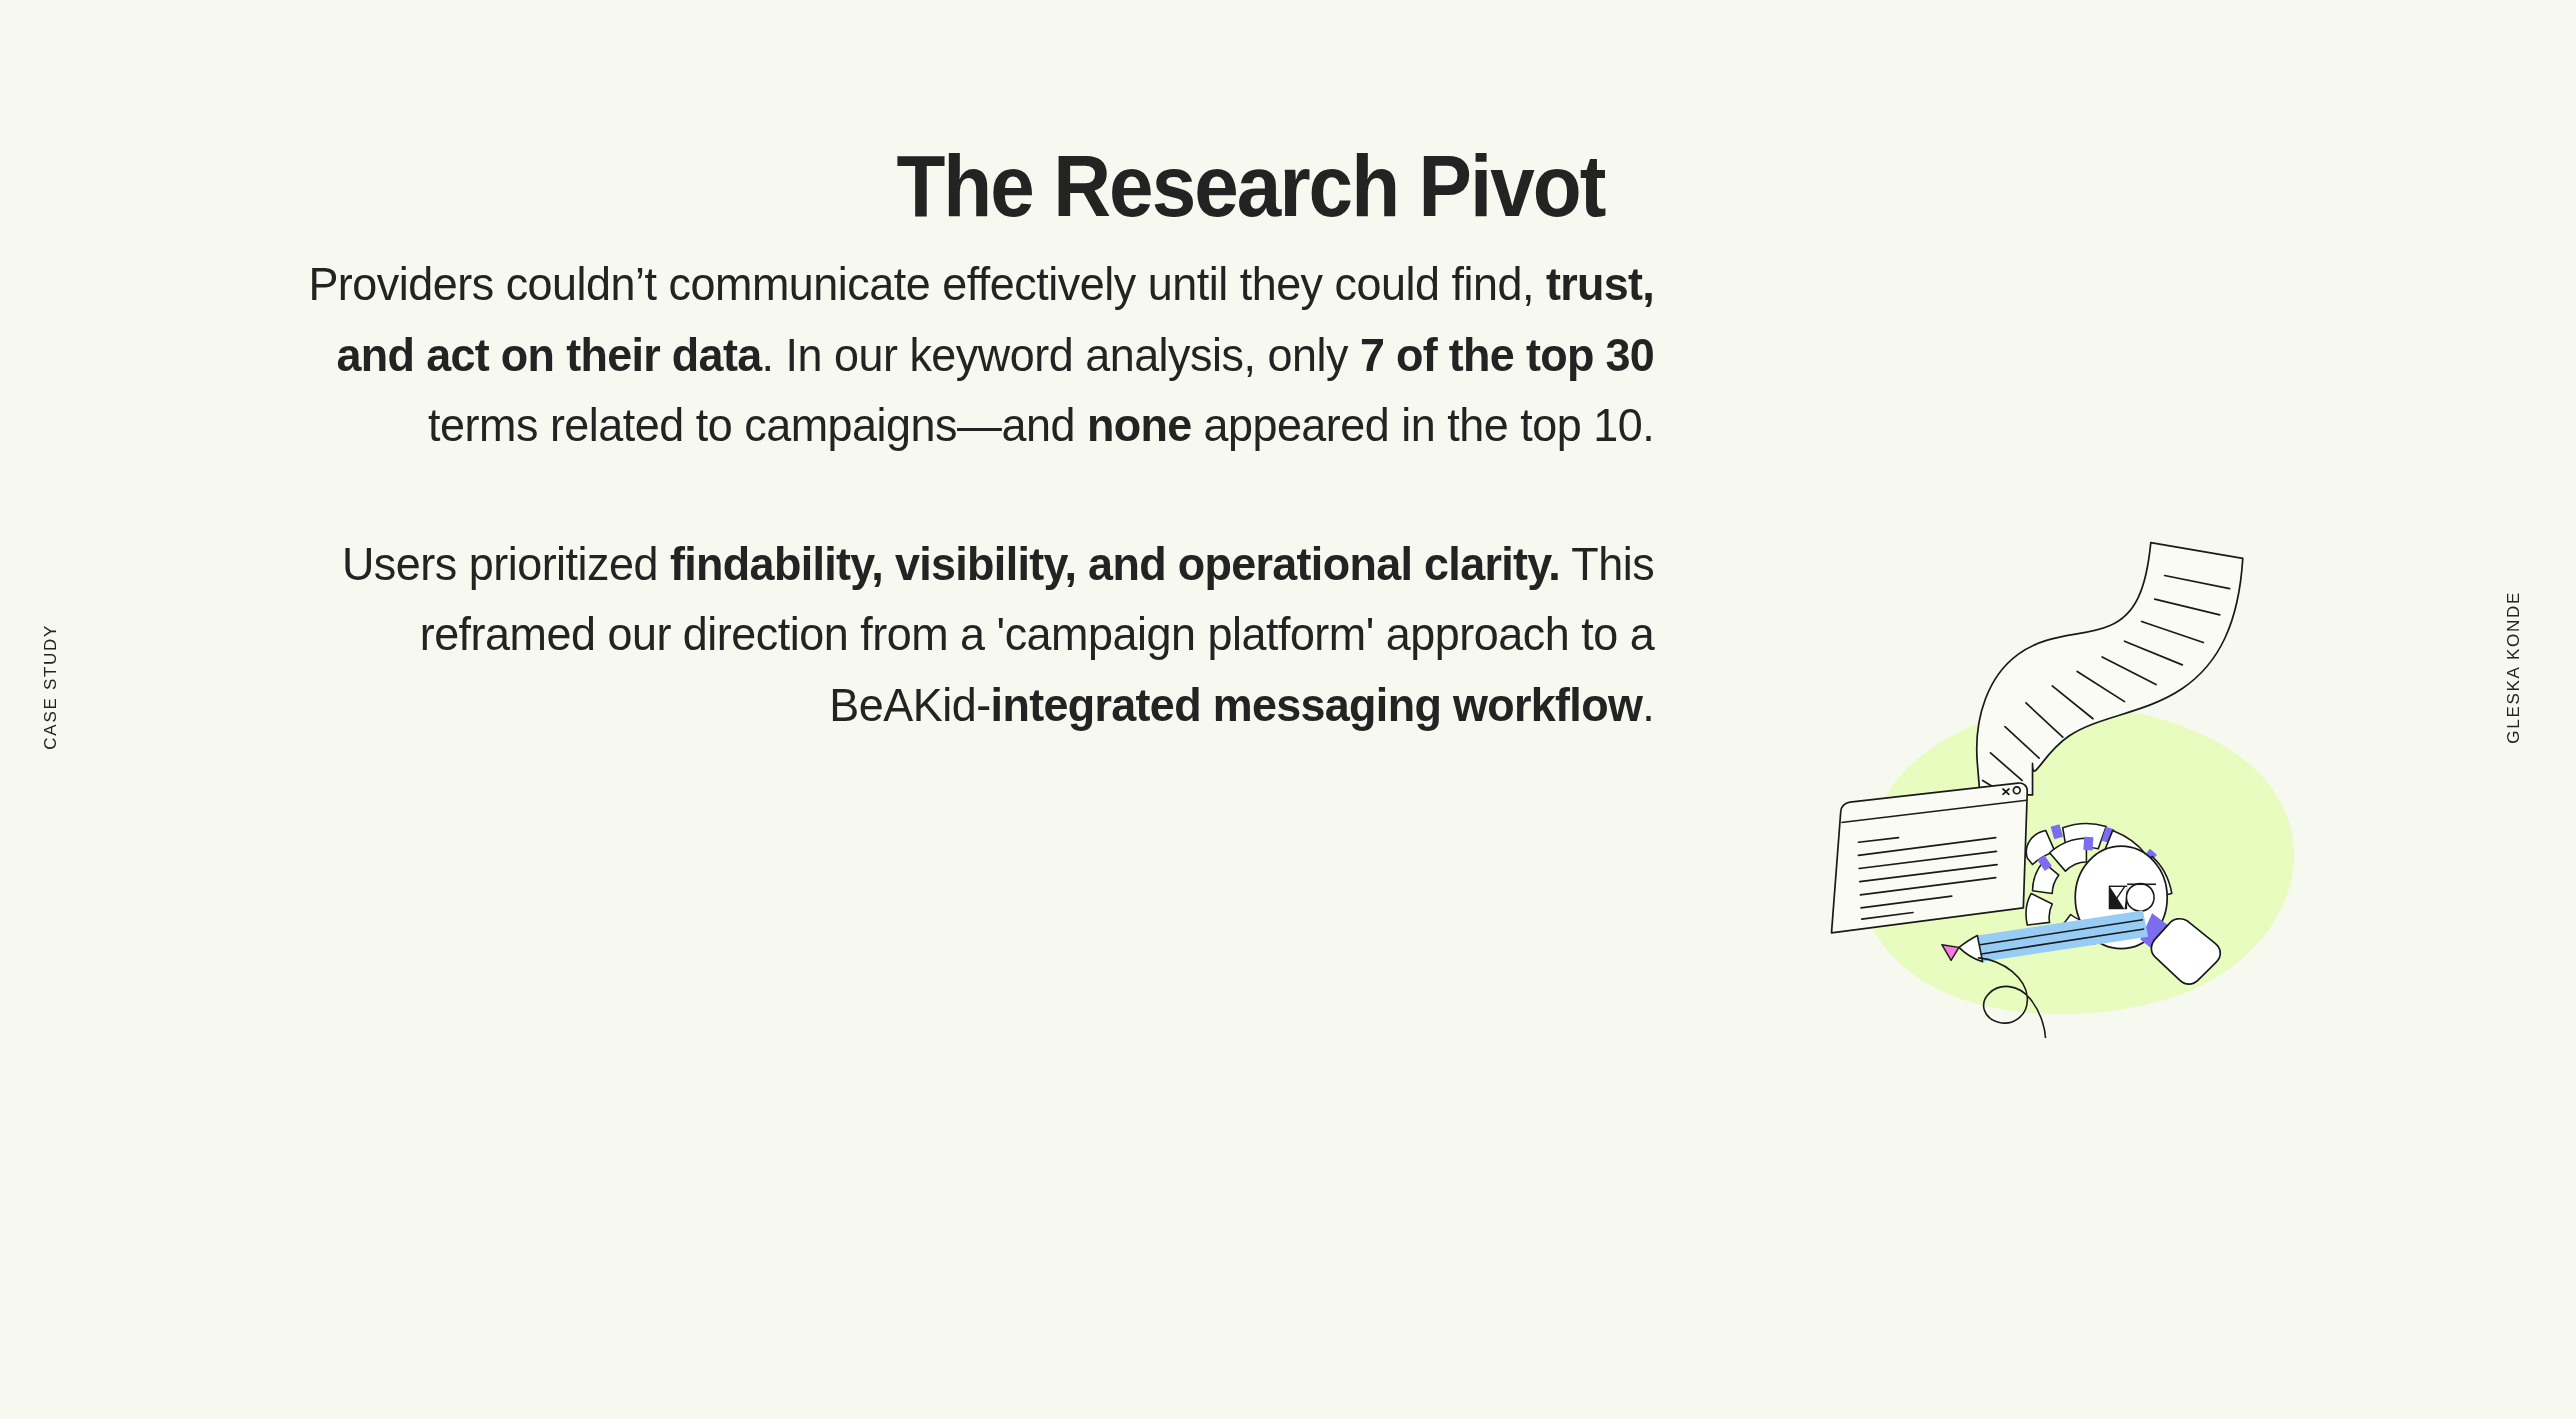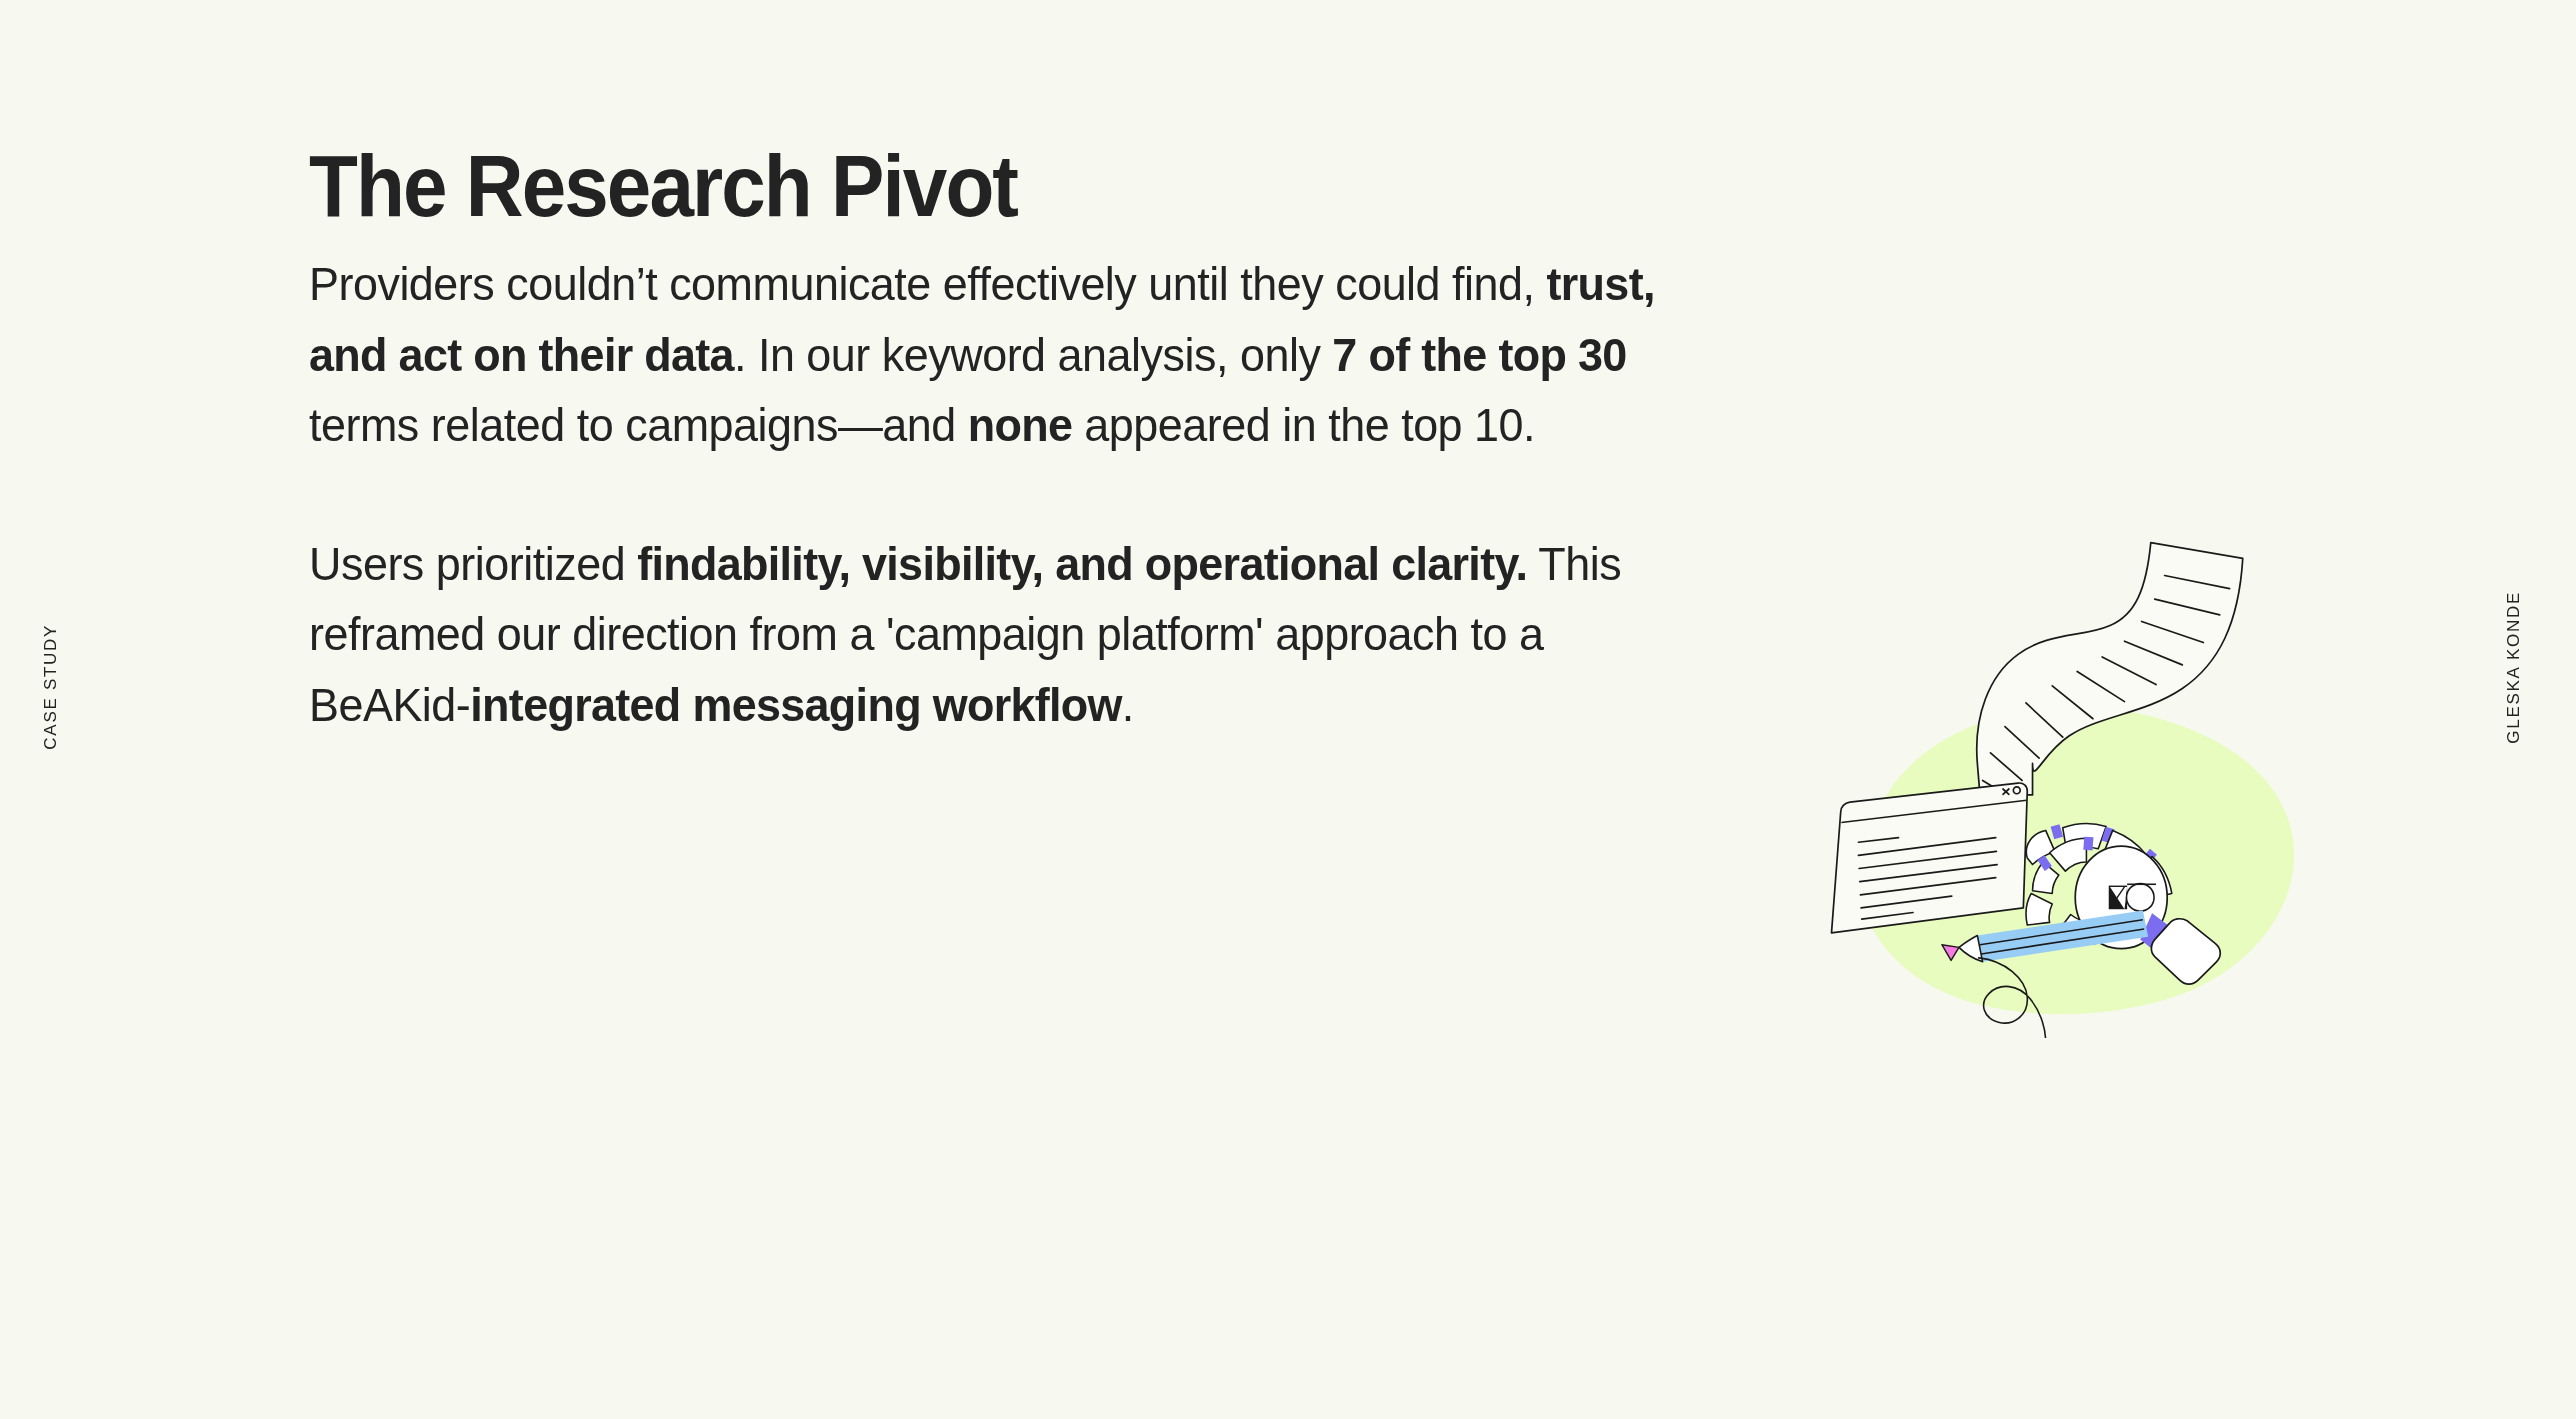--- a/index.html
+++ b/index.html
@@ -25,23 +25,24 @@
     writing-mode:vertical-rl;
     transform:rotate(180deg);
     transform-origin:center;
   }
   #case-study-label { left:41px;  top:624px; }
   #brand-label      { left:2504px; top:591px; }
 
   
   .content {
     position:absolute;
-    left:309px;
+    left:299px;
     top:141px;
     width:1419px;
+    text-align:right;
   }
 
   h1#page-title {
     font-size:87px;
     line-height:1.03;
     font-weight:700;
     letter-spacing:-2.1px;
     color:#232323;
     margin:0 0 18.4px 0;
     font-stretch:condensed;

